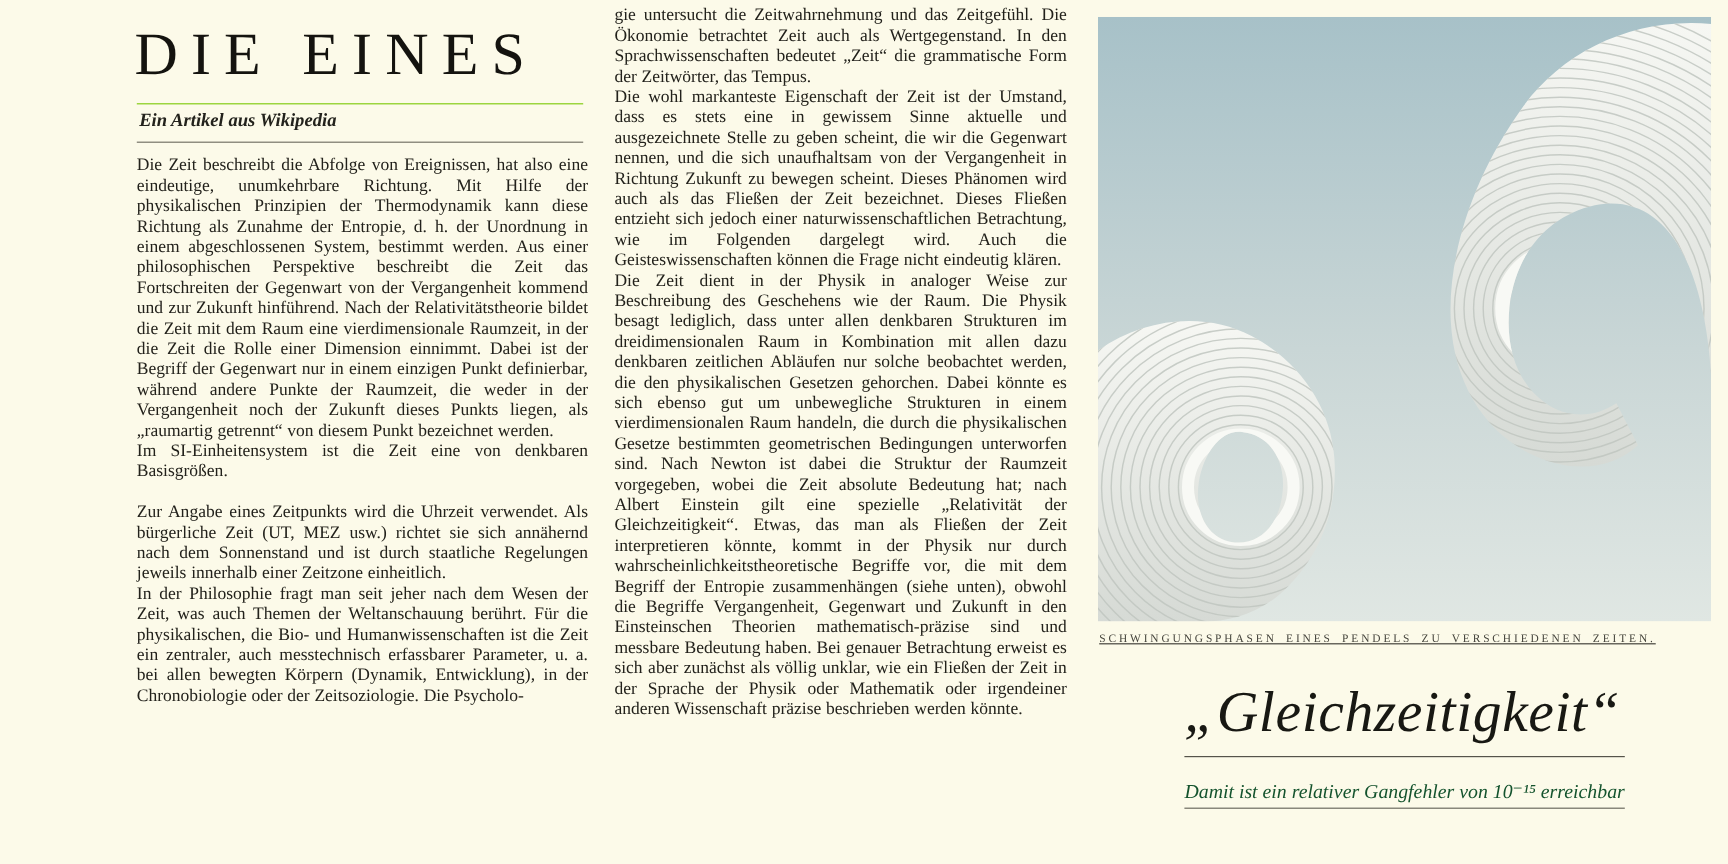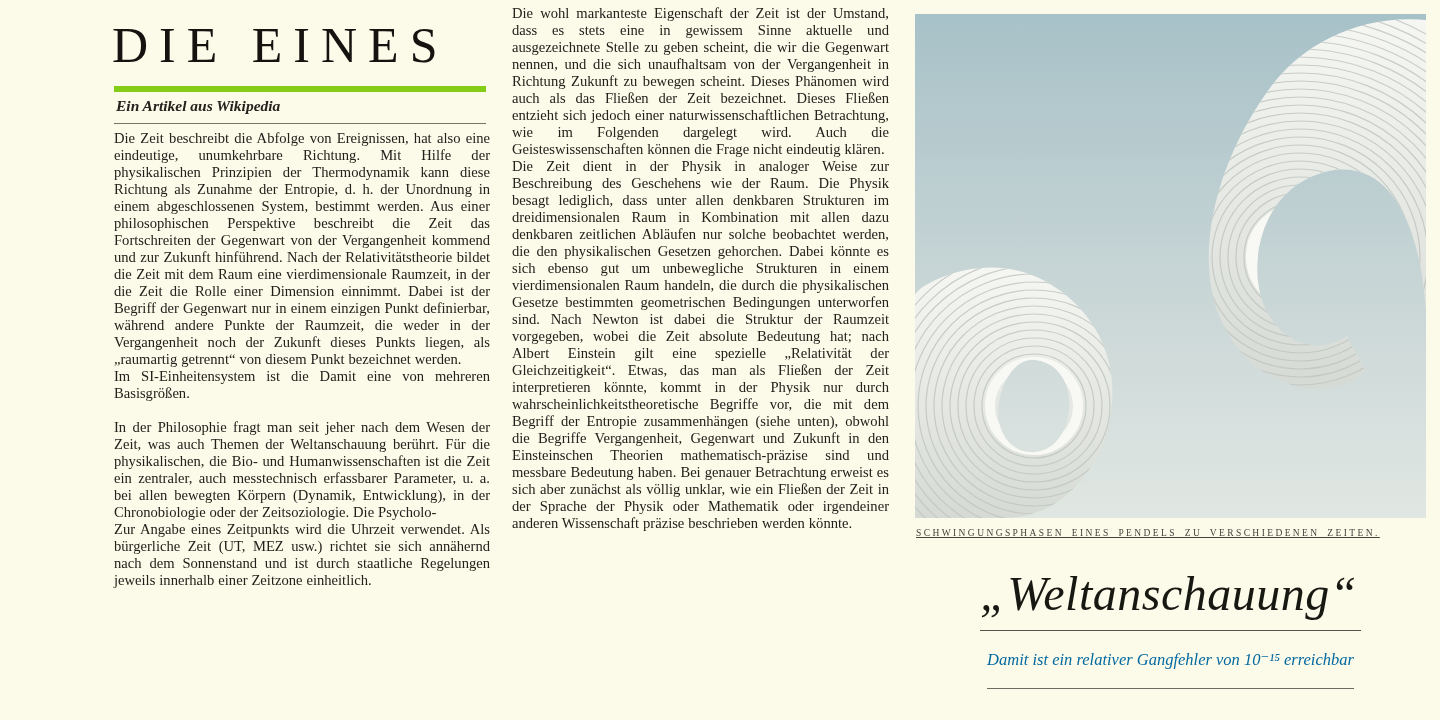--- a/index.html
+++ b/index.html
@@ -13,21 +13,21 @@
   .abs { position:absolute; }
 
   
   .masthead-title {
     left:112px; top:16px; width:420px;
     font-size:50px; font-weight:500; letter-spacing:0.22em;
     color:#14130f; white-space:nowrap;
   }
   .masthead-sub {
     left:114px; top:86px; width:372px;
-    border-top:6px solid #84cc16; border-bottom:1px solid #767468;
+    border-top:1px solid #84cc16; border-bottom:1px solid #767468;
     padding:5px 0 8px 2px;
     font-style:italic; font-weight:bold; font-size:15.5px; color:#23221c;
   }
 
   
   .col {
     font-size:14.6px; line-height:17px; text-align:justify;
     hyphens:auto; -webkit-hyphens:auto; word-spacing:0.02em;
     color:#22211b;
   }
@@ -57,38 +57,39 @@
     display:inline-block;
     font-style:italic; font-size:48px; color:#181813;
     letter-spacing:0.5px;
     border-bottom:1px solid #55534a; padding:0 4px 9px 0;
   }
   .pull-attr {
     left:915px; top:650px; width:511px; text-align:center;
   }
   .pull-attr .a {
     display:inline-block;
-    font-style:italic; font-size:16.5px; color:#0369a1;
-    border-bottom:1px solid #6d6b60; padding-bottom:18px;
+    font-style:italic; font-size:16.5px; color:#14532d;
+    border-bottom:1px solid #6d6b60; padding-bottom:3px;
   }
 </style>
 </head>
 <body>
 
 <h1 class="abs masthead-title">DIE EINES</h1>
 <div class="abs masthead-sub">Ein Artikel aus Wikipedia</div>
 
 <div class="abs col col1">
     <p>Die Zeit beschreibt die Abfolge von Ereignissen, hat also eine eindeutige, unumkehrbare Richtung. Mit Hilfe der physikalischen Prinzipien der Thermodynamik kann diese Richtung als Zunahme der Entropie, d. h. der Unordnung in einem abgeschlossenen System, bestimmt werden. Aus einer philosophischen Perspektive beschreibt die Zeit das Fortschreiten der Gegenwart von der Vergangenheit kommend und zur Zukunft hinführend. Nach der Relativitätstheorie bildet die Zeit mit dem Raum eine vierdimensionale Raumzeit, in der die Zeit die Rolle einer Dimension einnimmt. Dabei ist der Begriff der Gegenwart nur in einem einzigen Punkt definierbar, während andere Punkte der Raumzeit, die weder in der Vergangenheit noch der Zukunft dieses Punkts liegen, als „raumartig getrennt“ von diesem Punkt bezeichnet werden.</p>
-    <p>Im SI-Einheitensystem ist die Damit eine von mehreren Basisgrößen.</p>
+    <p>Im SI-Einheitensystem ist die Zeit eine von denkbaren Basisgrößen.</p>
     <p></p>
+    <p>Zur Angabe eines Zeitpunkts wird die Uhrzeit verwendet. Als bürgerliche Zeit (UT, MEZ usw.) richtet sie sich annähernd nach dem Sonnenstand und ist durch staatliche Regelungen jeweils innerhalb einer Zeitzone einheitlich.</p>
     <p>In der Philosophie fragt man seit jeher nach dem Wesen der Zeit, was auch Themen der Weltanschauung berührt. Für die physikalischen, die Bio- und Humanwissenschaften ist die Zeit ein zentraler, auch messtechnisch erfassbarer Parameter, u. a. bei allen bewegten Körpern (Dynamik, Entwicklung), in der Chronobiologie oder der Zeitsoziologie. Die Psycholo-</p>
-    <p>Zur Angabe eines Zeitpunkts wird die Uhrzeit verwendet. Als bürgerliche Zeit (UT, MEZ usw.) richtet sie sich annähernd nach dem Sonnenstand und ist durch staatliche Regelungen jeweils innerhalb einer Zeitzone einheitlich.</p>
   </div>
 <div class="abs col col2">
+    <p>gie untersucht die Zeitwahrnehmung und das Zeitgefühl. Die Ökonomie betrachtet Zeit auch als Wertgegenstand. In den Sprachwissenschaften bedeutet „Zeit“ die grammatische Form der Zeitwörter, das Tempus.</p>
     <p>Die wohl markanteste Eigenschaft der Zeit ist der Umstand, dass es stets eine in gewissem Sinne aktuelle und ausgezeichnete Stelle zu geben scheint, die wir die Gegenwart nennen, und die sich unaufhaltsam von der Vergangenheit in Richtung Zukunft zu bewegen scheint. Dieses Phänomen wird auch als das Fließen der Zeit bezeichnet. Dieses Fließen entzieht sich jedoch einer naturwissenschaftlichen Betrachtung, wie im Folgenden dargelegt wird. Auch die Geisteswissenschaften können die Frage nicht eindeutig klären.</p>
     <p>Die Zeit dient in der Physik in analoger Weise zur Beschreibung des Geschehens wie der Raum. Die Physik besagt lediglich, dass unter allen denkbaren Strukturen im dreidimensionalen Raum in Kombination mit allen dazu denkbaren zeitlichen Abläufen nur solche beobachtet werden, die den physikalischen Gesetzen gehorchen. Dabei könnte es sich ebenso gut um unbewegliche Strukturen in einem vierdimensionalen Raum handeln, die durch die physikalischen Gesetze bestimmten geometrischen Bedingungen unterworfen sind. Nach Newton ist dabei die Struktur der Raumzeit vorgegeben, wobei die Zeit absolute Bedeutung hat; nach Albert Einstein gilt eine spezielle „Relativität der Gleichzeitigkeit“. Etwas, das man als Fließen der Zeit interpretieren könnte, kommt in der Physik nur durch wahrscheinlichkeitstheoretische Begriffe vor, die mit dem Begriff der Entropie zusammenhängen (siehe unten), obwohl die Begriffe Vergangenheit, Gegenwart und Zukunft in den Einsteinschen Theorien mathematisch-präzise sind und messbare Bedeutung haben. Bei genauer Betrachtung erweist es sich aber zunächst als völlig unklar, wie ein Fließen der Zeit in der Sprache der Physik oder Mathematik oder irgendeiner anderen Wissenschaft präzise beschrieben werden könnte.</p>
   </div>
 
 <div class="abs figure">
   <svg viewBox="0 0 511 504" preserveAspectRatio="none">
     <defs>
       <linearGradient id="sky" x1="0" y1="0" x2="0" y2="1">
         <stop offset="0" stop-color="#a7c1c8"></stop>
         <stop offset="0.55" stop-color="#c9d6d6"></stop>
@@ -172,17 +173,17 @@
             <circle cx="119" cy="392" r="212"></circle>
           <circle cx="119" cy="392" r="220"></circle>
         </g>
       </g>
     </g>
   </svg>
 </div>
 <div class="abs figcaption">SCHWINGUNGSPHASEN EINES PENDELS ZU VERSCHIEDENEN ZEITEN.</div>
 
 <div class="abs pullquote">
-  <span class="q">„Weltanschauung“</span>
+  <span class="q">„Gleichzeitigkeit“</span>
 </div>
 <div class="abs pull-attr">
   <span class="a">Damit ist ein relativer Gangfehler von 10⁻¹⁵ erreichbar</span>
 </div>
 
 </body></html>

